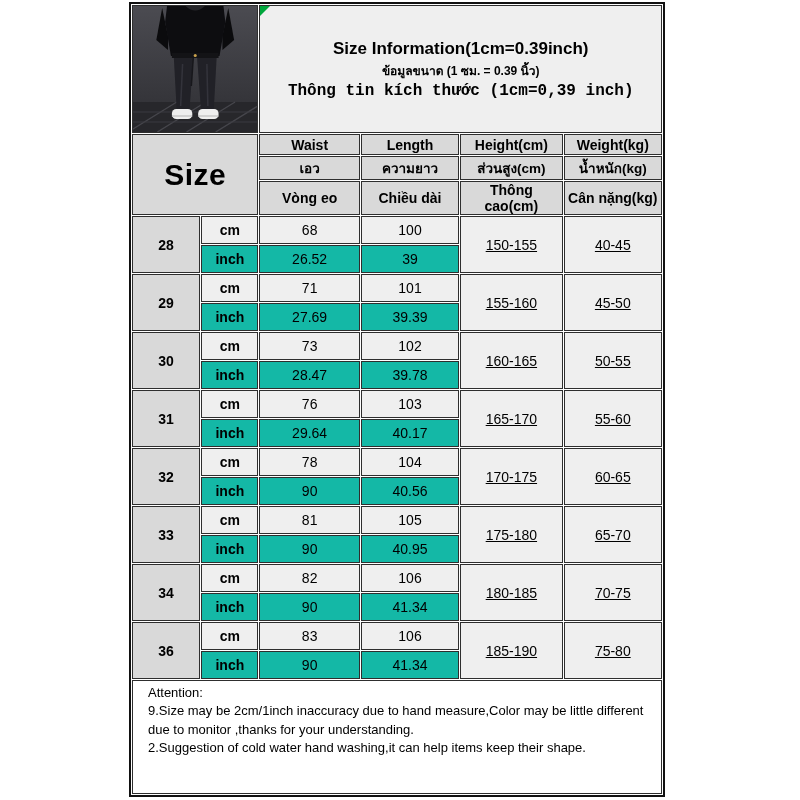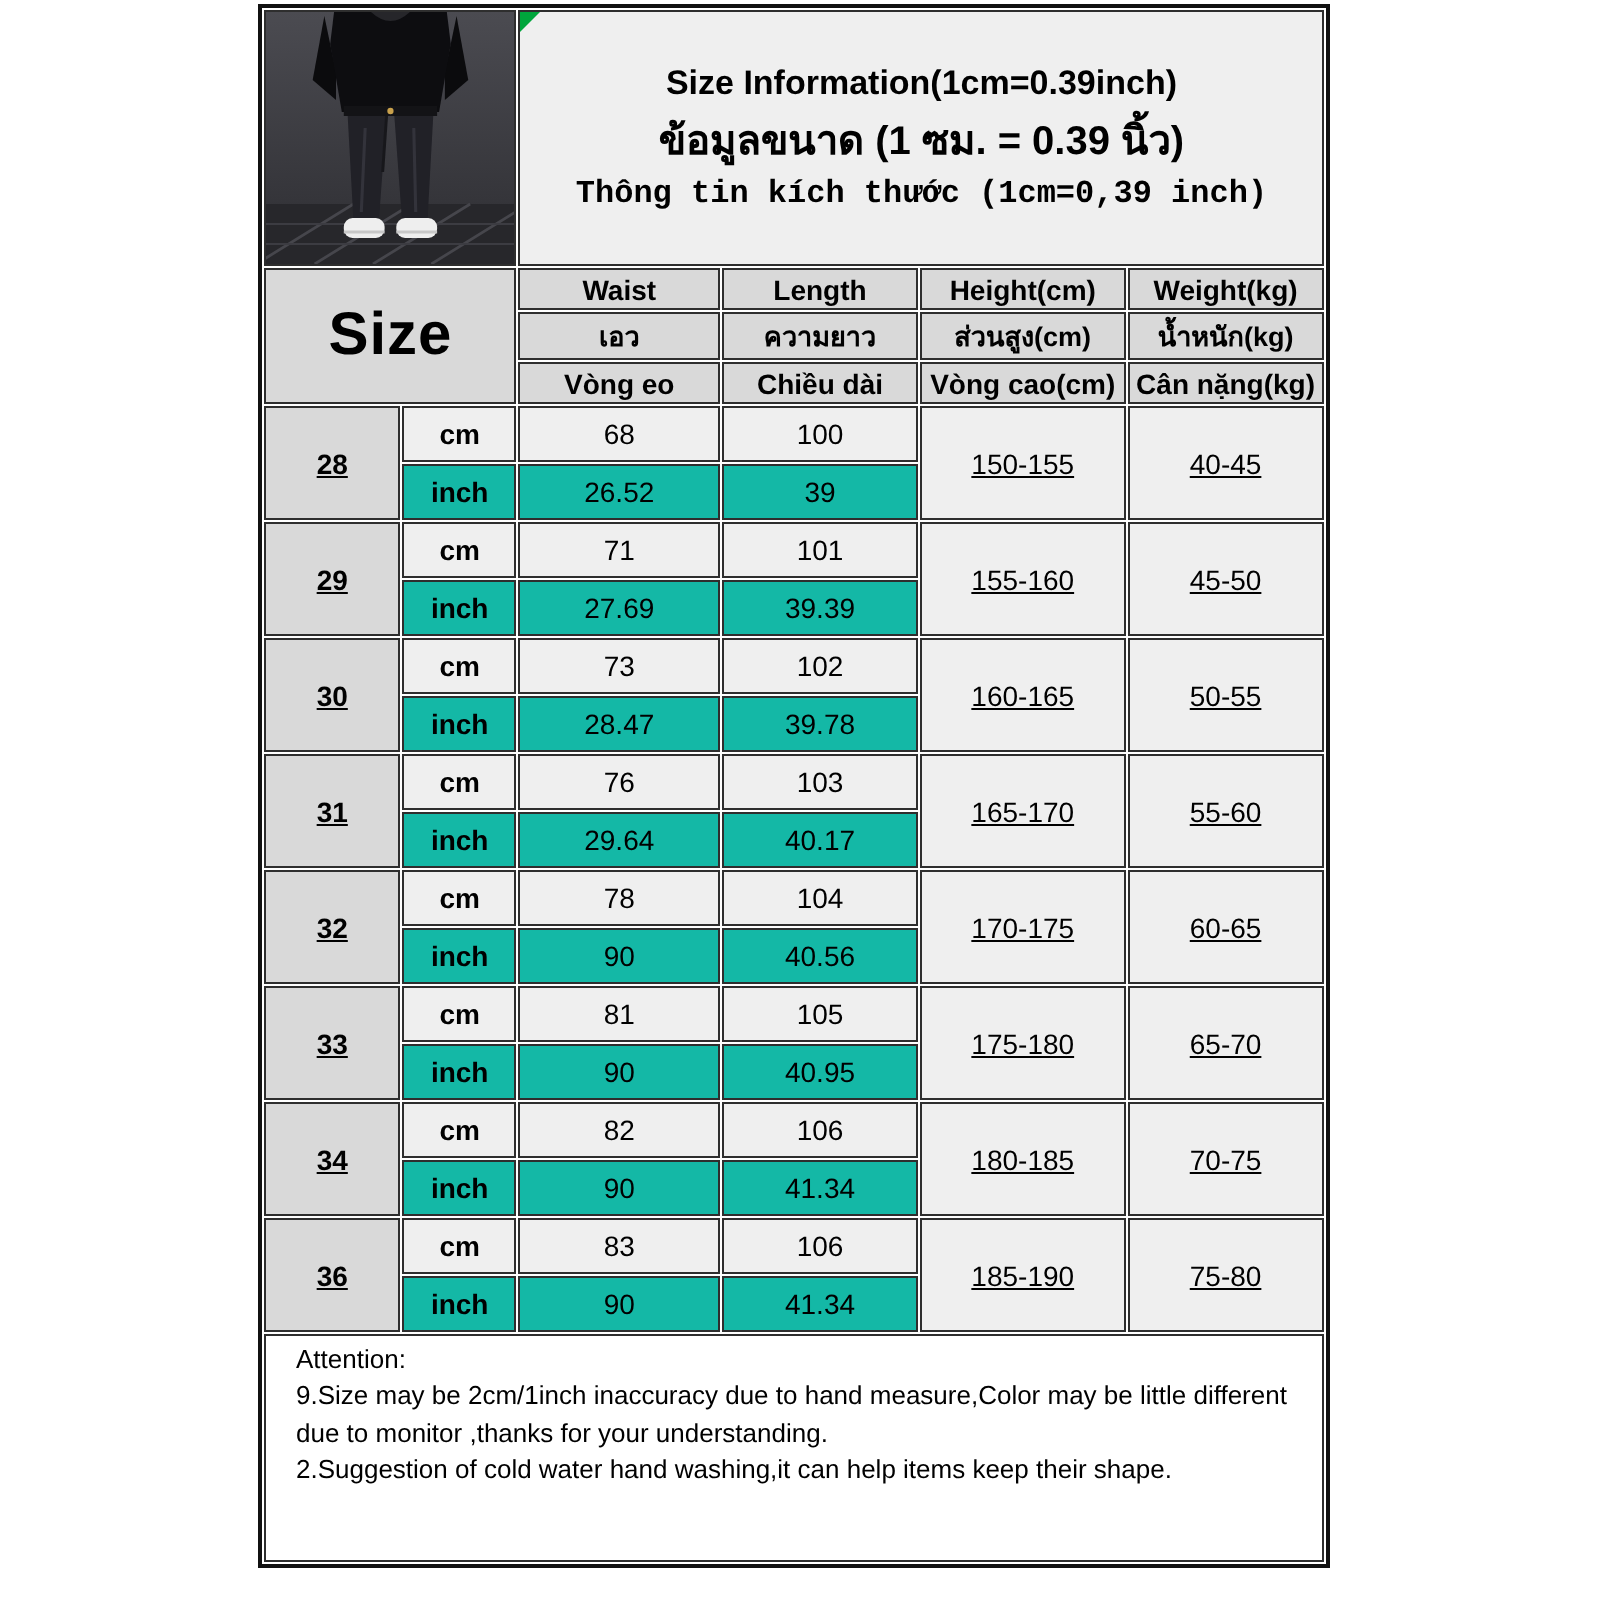--- a/index.html
+++ b/index.html
@@ -43,31 +43,31 @@
   tr.r-top { height: 126px; }
   tr.r-head { height: 21px; }
   tr.r-cm, tr.r-in { height: 28px; }
   tr.r-att { height: 114px; }
 
   .img-cell { padding: 0; background: #323236; }
   .img-cell svg { display: block; width: 100%; height: 126px; }
 
   .title-cell { position: relative; background: #efefef; }
   .title-cell .t1 { font-size: 17px; font-weight: bold; margin: 2px 0; }
-  .title-cell .t2 { font-size: 20px; font-weight: bold; margin: 2px 0; }
+  .title-cell .t2 { font-size: 12px; font-weight: bold; margin: 2px 0; }
   .title-cell .t3 { font-size: 16px; font-weight: bold; margin: 2px 0; font-family: Liberation Mono, monospace; }
   .corner-marker { position: absolute; left: 0; top: 0; line-height: 0; }
 
   .size-head { background: #d9d9d9; font-size: 30px; font-weight: bold; letter-spacing: 0.5px; }
   .hc { background: #d9d9d9; font-weight: bold; font-size: 14px; }
   .hc.th-row { font-size: 13.5px; }
 
   tr.r-cm td { background: #efefef; }
   tr.r-in td { background: #14b8a6; }
-  td.size-num { background: #d9d9d9 !important; font-weight: bold; text-decoration: underline; }
+  td.size-num { background: #d9d9d9 !important; font-weight: bold; }
   td.unit { font-weight: bold; }
   td.range { background: #efefef; text-decoration: underline; }
 
   td.attention {
     background: #ffffff;
     text-align: left;
     vertical-align: top;
     padding: 3px 15px;
     font-size: 13px;
     line-height: 1.42;
@@ -139,21 +139,21 @@
       </tr>
       <tr class="r-head">
         <td class="hc th-row">เอว</td>
         <td class="hc th-row">ความยาว</td>
         <td class="hc th-row">ส่วนสูง(cm)</td>
         <td class="hc th-row">น้ำหนัก(kg)</td>
       </tr>
       <tr class="r-head">
         <td class="hc">Vòng eo</td>
         <td class="hc">Chiều dài</td>
-        <td class="hc">Vòng cao(cm)</td>
+        <td class="hc">Thông cao(cm)</td>
         <td class="hc">Cân nặng(kg)</td>
       </tr>
 
       <tr class="r-cm">
         <td rowspan="2" class="size-num">28</td>
         <td class="unit">cm</td>
         <td>68</td>
         <td>100</td>
         <td rowspan="2" class="range">150-155</td>
         <td rowspan="2" class="range">40-45</td>

